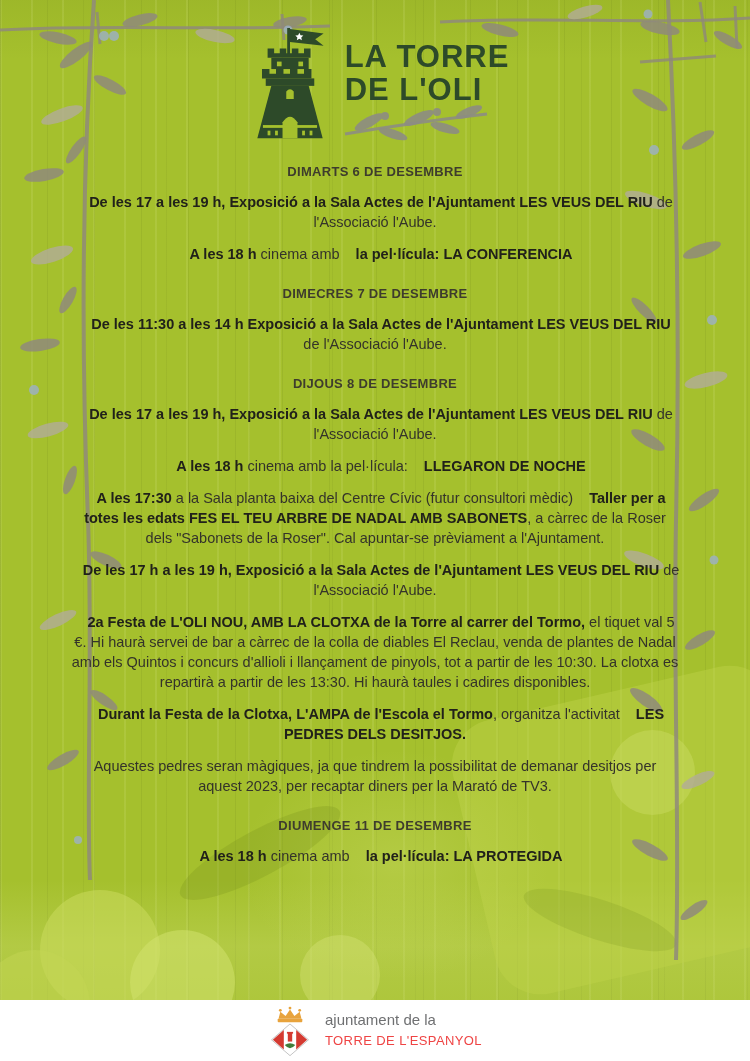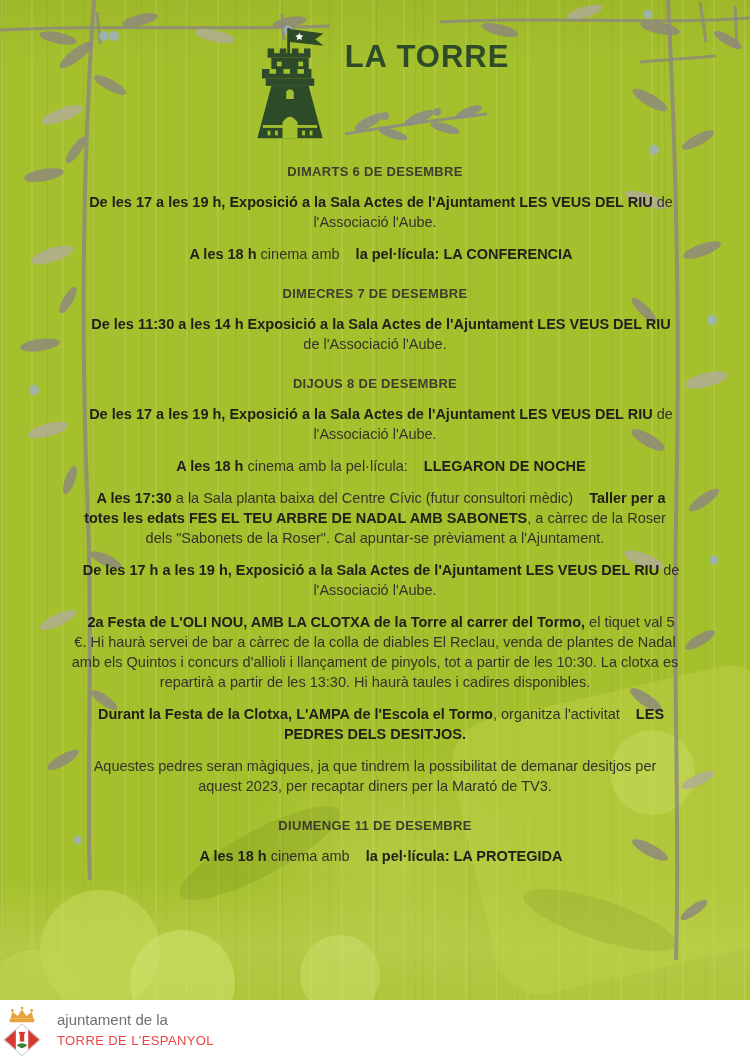--- a/index.html
+++ b/index.html
@@ -94,21 +94,21 @@
   }
   .event-paragraph{
     font-size:14.5px;line-height:20px;color:var(--body-text);
     margin:0 0 12px;
   }
   .event-paragraph .b{font-weight:700;color:var(--body-bold);padding-left:12px;}
   
   .footer{
     position:absolute;left:0;bottom:0;width:750px;height:61px;z-index:5;
     background:var(--footer-background);
-    display:flex;align-items:center;justify-content:flex-start;gap:13px;
+    display:flex;align-items:center;justify-content:center;gap:13px;
   }
   .crest-svg{width:44px;height:52px;flex:0 0 auto;}
   .footer-text{text-align:left;}
   .footer-line1{font-size:15px;line-height:19px;color:#6f7072;}
   .footer-line2{font-size:13px;line-height:23px;color:#ef4444;letter-spacing:.4px;}
 </style>
 </head>
 <body>
 
 <div class="page">
@@ -223,20 +223,21 @@
             <rect x="59" y="36" width="5" height="5"></rect>
             <rect x="21" y="104" width="58" height="3"></rect>
             <rect x="26" y="110" width="3" height="5"></rect>
             <rect x="34" y="110" width="3" height="5"></rect>
             <rect x="63" y="110" width="3" height="5"></rect>
             <rect x="71" y="110" width="3" height="5"></rect>
           </g>
         </svg>
         <div class="logo-text-wrap">
           <div class="logo-title">LA TORRE</div>
+          <div class="logo-title">DE L'OLI</div>
           <svg class="sprig-svg" viewBox="0 0 150 42">
             <path d="M4,32 Q75,20 146,12" stroke="#8d8d83" stroke-width="3" fill="none" opacity=".9"></path>
             <g fill="#8d8d83" opacity=".9">
               <ellipse transform="translate(28,20) rotate(-28)" rx="16" ry="5"></ellipse>
               <ellipse transform="translate(52,32) rotate(18)" rx="15" ry="4.5"></ellipse>
               <ellipse transform="translate(78,16) rotate(-24)" rx="16" ry="5"></ellipse>
               <ellipse transform="translate(104,26) rotate(16)" rx="15" ry="4.5"></ellipse>
               <ellipse transform="translate(128,10) rotate(-22)" rx="14" ry="4.5"></ellipse>
               <circle cx="44" cy="14" r="4"></circle>
               <circle cx="96" cy="10" r="4"></circle>

